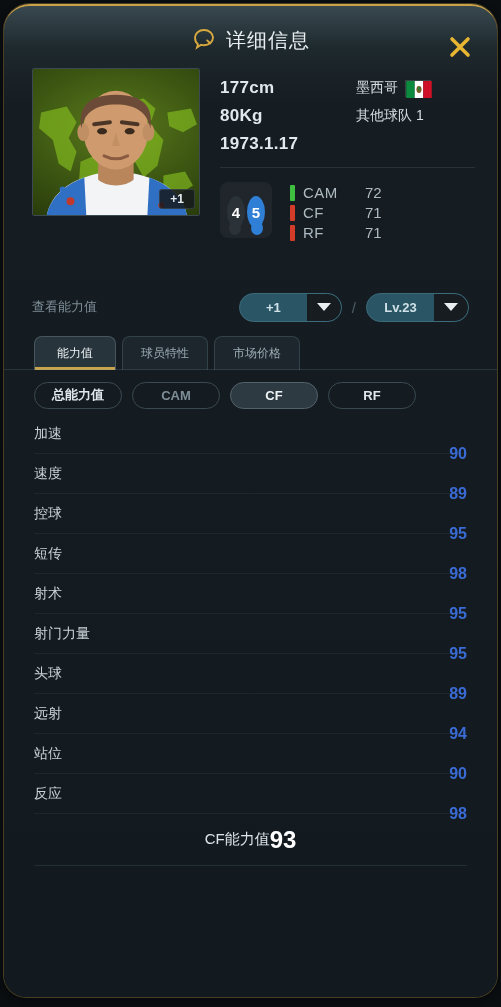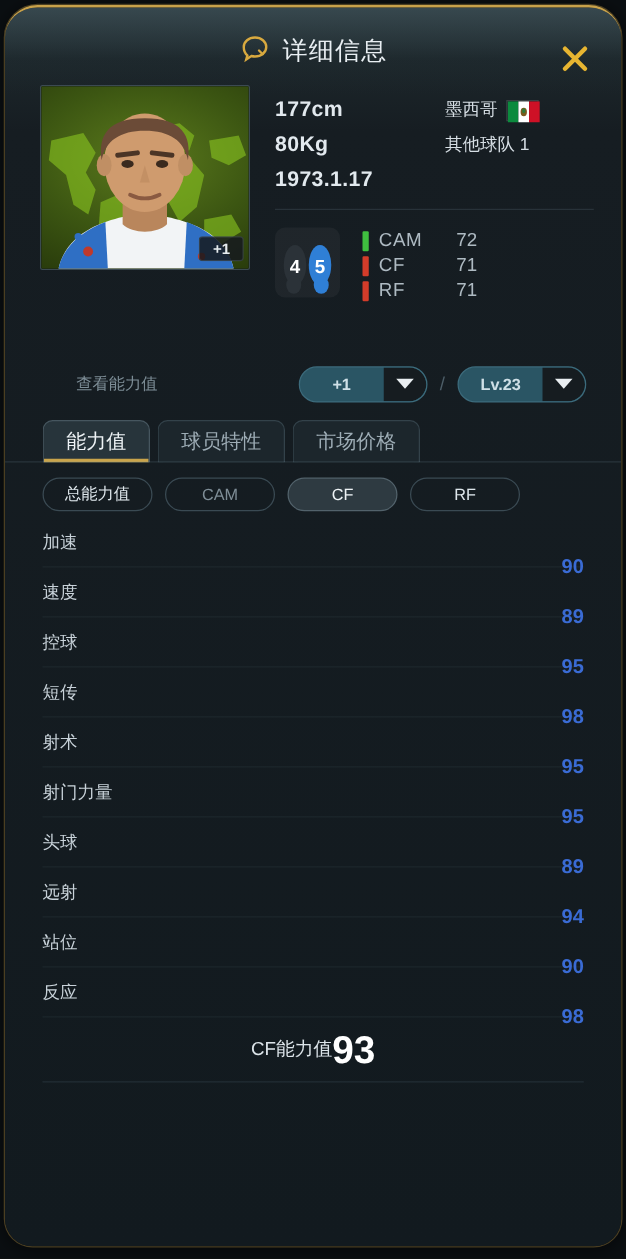--- a/index.html
+++ b/index.html
@@ -108,21 +108,21 @@
   .pos-line { display: flex; align-items: center; gap: 8px; }
   .pos-bar { width: 5px; height: 16px; border-radius: 1px; }
   .pos-name { color: #aebac2; font-size: 15px; width: 54px; letter-spacing: .5px; }
   .pos-val { color: #aebac2; font-size: 15px; }
 
   
   .view-row {
     position: absolute; left: 0; top: 280px; width: 100%; height: 42px;
     display: flex; align-items: center; padding: 0 28px;
   }
-  .view-label { color: #7d8d96; font-size: 13px; margin-left: 29px; }
+  .view-label { color: #7d8d96; font-size: 13px; }
   .dd-wrap { display: flex; align-items: center; gap: 10px; margin-left: auto; }
   .dd {
     display: flex; align-items: stretch;
     width: 103px; height: 29px;
     border-radius: 15px; overflow: hidden;
     background: #2a5564;
     border: 1px solid #3c6b7c;
     cursor: pointer;
   }
   .dd-val {
@@ -138,21 +138,21 @@
 
   
   .tabs {
     position: absolute; left: 0; top: 328px; width: 100%; height: 36px;
     display: flex; gap: 6px; padding: 0 30px;
     align-items: flex-end;
   }
   .tab {
     height: 34px; min-width: 82px; padding: 0 18px;
     display: flex; align-items: center; justify-content: center;
-    background: #1c262c; color: #9dacb5; font-size: 16px;
+    background: #1c262c; color: #9dacb5; font-size: 12px;
     border: 1px solid #33424a; border-bottom: none;
     border-radius: 8px 8px 0 0; cursor: pointer;
   }
   .tab.active {
     background: #27343b; color: #eef3f6;
     border-color: #46565f;
     box-shadow: inset 0 -3px 0 0 #c9a44b;
   }
   .tabs-rule {
     position: absolute; left: 0; top: 363px; width: 100%; height: 1px;
@@ -161,39 +161,39 @@
 
   
   .subtabs {
     position: absolute; left: 0; top: 372px; width: 100%; height: 34px;
     display: flex; gap: 10px; padding: 0 30px; align-items: center;
   }
   .chip {
     height: 27px; width: 88px;
     display: flex; align-items: center; justify-content: center;
     border-radius: 14px; font-size: 13px; cursor: pointer;
-    background: transparent; border: 1px solid #3a4a53; color: #dfe7ec;
+    background: transparent; border: 1px solid #3a4a53; color: #dfe7ec; font-weight: bold;
   }
   .chip.dim { color: #7e8d96; }
   .chip.sel { background: #2e3a41; border-color: #52626b; color: #eef3f6; }
 
   
   .stats { position: absolute; left: 0; top: 408px; width: 100%; padding: 0 30px; }
   .stat-row {
     height: 40px; display: flex; align-items: center; justify-content: space-between;
     border-bottom: 1px solid rgba(120,150,165,0.09);
   }
   .stat-name { color: #c8d2d9; font-size: 14px; }
   .stat-val { color: #3a6bd4; font-size: 16px; font-weight: bold; margin-top: 40px; }
   .total-row {
     height: 52px; display: flex; align-items: center; justify-content: center;
     border-bottom: 1px solid rgba(120,150,165,0.16);
   }
   .total-name { color: #dde5ea; font-size: 15px; }
-  .total-val { color: #ffffff; font-size: 31px; font-weight: bold; }
+  .total-val { color: #ffffff; font-size: 24px; font-weight: bold; }
 </style>
 </head>
 <body>
 
 <div id="root">
   <div class="panel">
     <div class="panel-glow"></div>
 
     <div class="header">
       <div class="header-inner">

